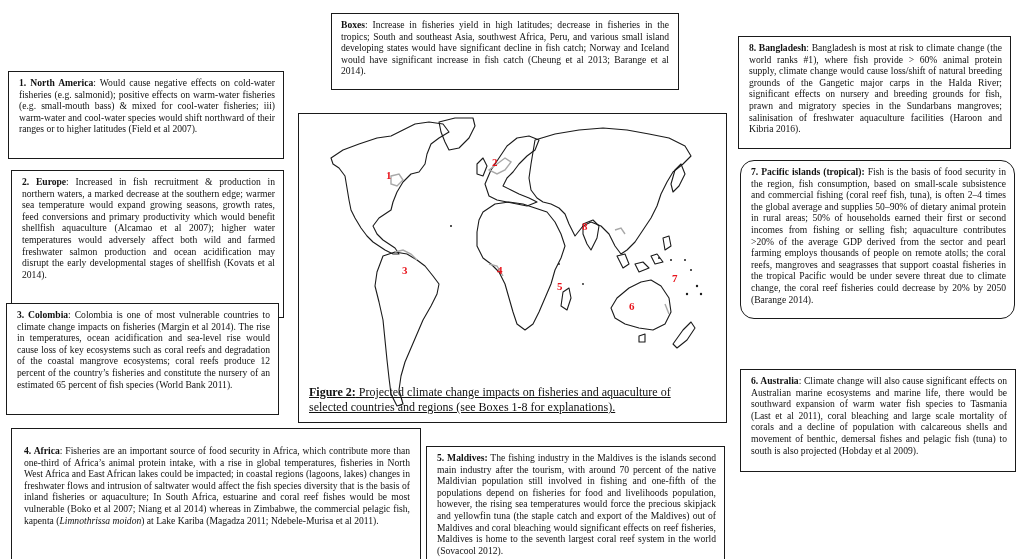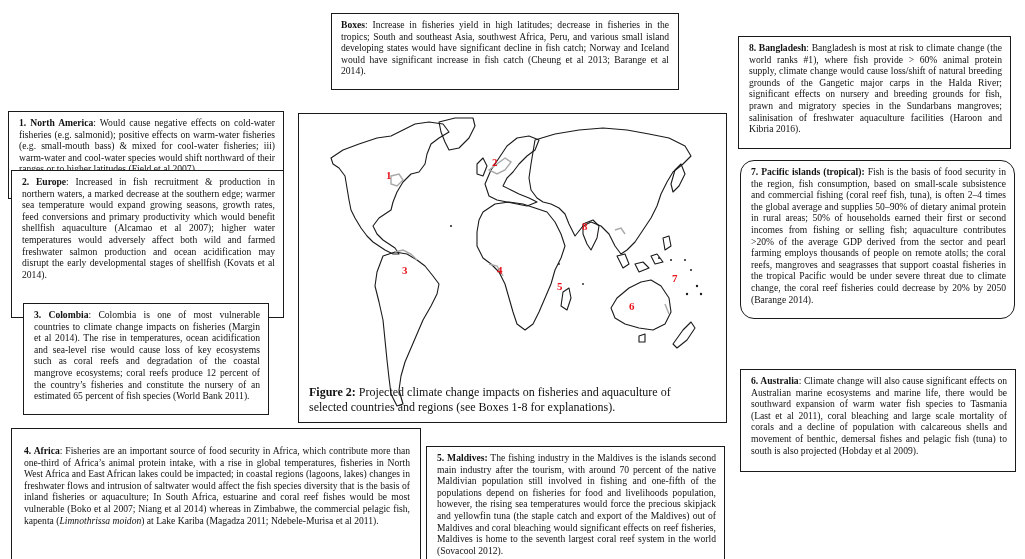--- a/index.html
+++ b/index.html
@@ -4,32 +4,32 @@
 <style>
   html, body { margin:0; padding:0; background:#ffffff; }
   body { width:1025px; height:559px; position:relative; overflow:hidden;
          font-family:"Liberation Serif","DejaVu Serif",serif; color:#111; }
   .box { position:absolute; box-sizing:border-box; border:1.5px solid #1a1a1a;
          background:#fff; padding:5px 8px 4px 10px; font-size:9.6px; line-height:11.6px;
          text-align:justify; }
   .box b { font-weight:bold; }
   .box i { font-style:italic; }
   #box-world { left:331px; top:13px; width:348px; height:77px; padding:5px 9px; }
-  #box-na    { left:8px;  top:71px;  width:276px; height:88px;margin-top:40px; }
+  #box-na    { left:8px;  top:71px;  width:276px; height:88px; }
   #box-eu    { left:11px; top:170px; width:273px; height:148px; }
-  #box-col   { left:23px;  top:303px; width:246px; height:112px; }
+  #box-col   { left:6px;  top:303px; width:273px; height:112px; }
   #box-afr   { left:11px; top:428px; width:410px; height:139px; padding:16px 10px 4px 12px; }
   #box-mal   { left:426px; top:446px; width:299px; height:132px; }
   #box-ban   { left:738px; top:36px;  width:273px; height:113px; }
   #box-pac   { left:740px; top:160px; width:275px; height:159px;border-radius:14px; }
   #box-aus   { left:740px; top:328px; width:276px; height:103px;margin-top:41px; }
   #map-frame { position:absolute; left:298px; top:113px; width:429px; height:310px;
                box-sizing:border-box; border:1.5px solid #1a1a1a; background:#fff; }
   #map-frame svg { position:absolute; left:0; top:0; }
-  #caption { position:absolute; left:10px; bottom:7px; right:24px; font-size:12px; line-height:15px; color:#111; }
+  #caption { position:absolute; left:10px; bottom:7px; right:24px; font-size:12px; line-height:15px; color:#111;text-decoration:underline; }
   #caption b { font-weight:bold; }
   .marker { font-family:"Liberation Serif",serif; font-weight:bold; font-size:11px; fill:#e8141c; }
 </style>
 </head>
 <body>
 
 <div class="box" id="box-world">
   <b>Boxes</b><span>: Increase in fisheries yield in high latitudes; decrease in fisheries in the tropics; South and southeast Asia, southwest Africa, Peru, and various small island developing states would have significant decline in fish catch; Norway and Iceland would have significant increase in fish catch (Cheung et al 2013; Barange et al 2014).</span>
 </div>
 

